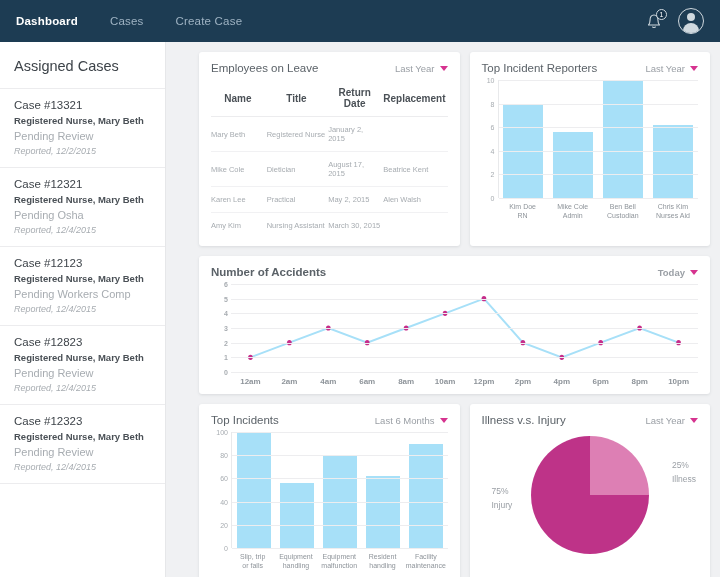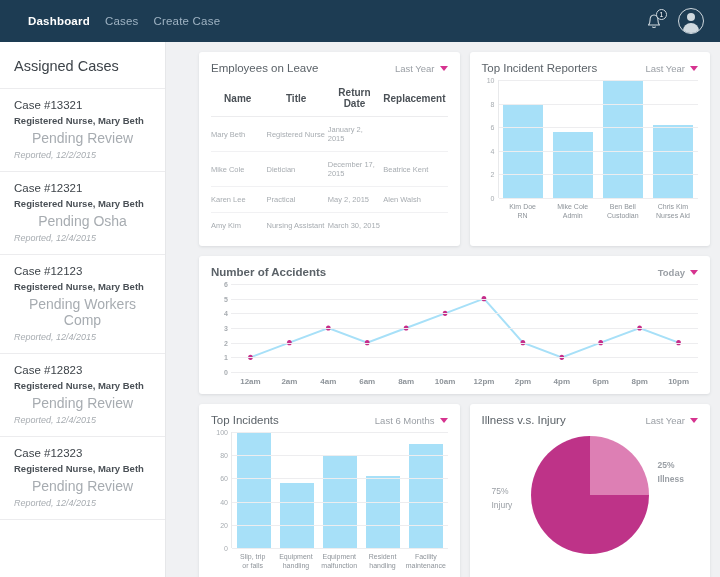--- a/index.html
+++ b/index.html
@@ -8,21 +8,21 @@
     font-family: "Liberation Sans", sans-serif;
     background: #f0f1f3;
     overflow: hidden;
   }
 
   
   .navbar {
     height: 42px; background: #1d3c53;
     display: flex; align-items: center; padding: 0 16px;
   }
-  .nav-links { display: flex; align-items: center; gap: 15px; margin-left: 12px; }
+  .nav-links { display: flex; align-items: center; gap: 32px; margin-left: 0; }
   .nav-link {
     color: #9fb3c3; font-size: 11.5px; letter-spacing: .2px;
     cursor: pointer; white-space: nowrap;
   }
   .nav-link.active { color: #ffffff; font-weight: bold; }
   .nav-right { margin-left: auto; display: flex; align-items: center; gap: 14px; }
   .bell-wrap { position: relative; width: 20px; height: 22px; cursor: pointer; }
   .bell-badge {
     position: absolute; right: -3px; top: -1px;
     width: 11px; height: 11px; border-radius: 50%;
@@ -50,21 +50,21 @@
     width: 166px; background: #ffffff; height: 100%;
     border-right: 1px solid #e6e7e9; flex: 0 0 166px;
   }
   .sidebar-title {
     font-size: 14.5px; color: #3d4349; padding: 16px 14px 14px 14px;
     border-bottom: 1px solid #ececee;
   }
   .case-item { padding: 10px 14px 11px 14px; border-bottom: 1px solid #ececee; cursor: pointer; }
   .case-id { font-size: 11.5px; color: #3d4349; margin-bottom: 4px; }
   .case-person { font-size: 9.5px; color: #4a5056; font-weight: bold; margin-bottom: 4px; }
-  .case-status { font-size: 14px; color: #a7acb1; margin-bottom: 4px; text-align: center; }
+  .case-status { font-size: 11px; color: #a7acb1; margin-bottom: 4px; }
   .case-reported { font-size: 9px; color: #a7acb1; font-style: italic; }
 
   .content {
     flex: 1; padding: 10px; display: flex; flex-direction: column; gap: 10px;
     min-width: 0;
   }
   .row { display: flex; gap: 10px; padding-left: 23px; }
   .card {
     background: #ffffff; border-radius: 3px;
     box-shadow: 0 1px 3px rgba(60,70,80,.13);
@@ -204,21 +204,21 @@
           <tbody>
             <tr>
               <td>Mary Beth</td>
               <td>Registered Nurse</td>
               <td>January 2, 2015</td>
               <td></td>
             </tr>
             <tr>
               <td>Mike Cole</td>
               <td>Dietician</td>
-              <td>December 17, 2015</td>
+              <td>August 17, 2015</td>
               <td>Beatrice Kent</td>
             </tr>
             <tr>
               <td>Karen Lee</td>
               <td>Practical</td>
               <td>May 2, 2015</td>
               <td>Alen Walsh</td>
             </tr>
             <tr>
               <td style="border-bottom:none">Amy Kim</td>
@@ -409,21 +409,21 @@
             <span>Last Year</span>
             <span class="chev"></span>
           </div>
         </div>
         <div class="pie-wrap">
           <div class="pie" id="pie" style="background: conic-gradient(rgb(221, 127, 180) 0deg, rgb(221, 127, 180) 90deg, rgb(190, 51, 136) 90deg, rgb(190, 51, 136) 360deg);"></div>
           <div class="pie-lbl" style="left:10px; top:52px;">
             <div>75%</div>
             <div>Injury</div>
           </div>
-          <div class="pie-lbl" style="right:14px; top:26px;font-weight:bold;">
+          <div class="pie-lbl" style="right:2px; top:26px;">
             <div>25%</div>
             <div>Illness</div>
           </div>
         </div>
       </div>
     </div>
 
   </div>
 </div>
 

